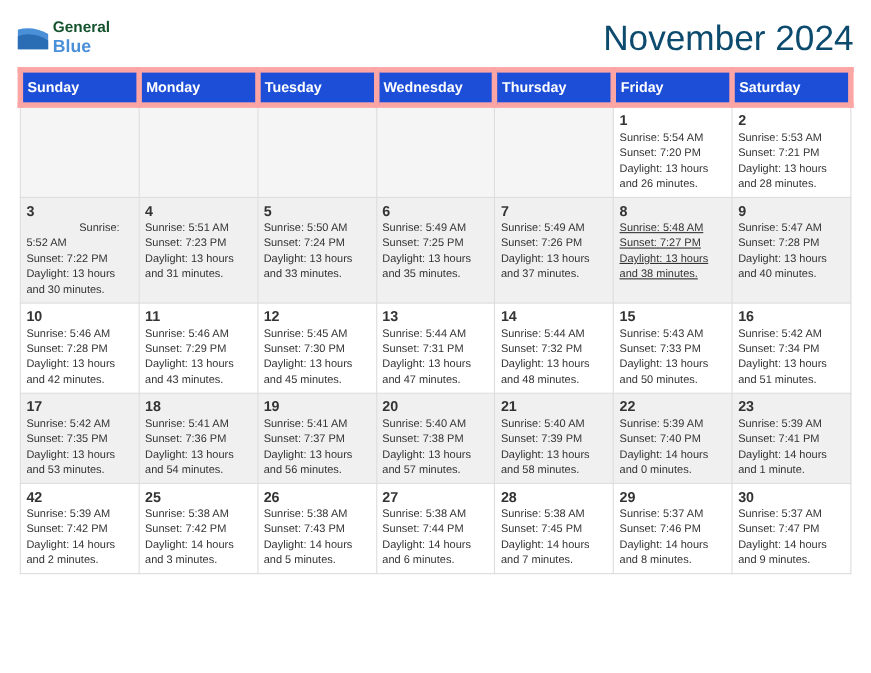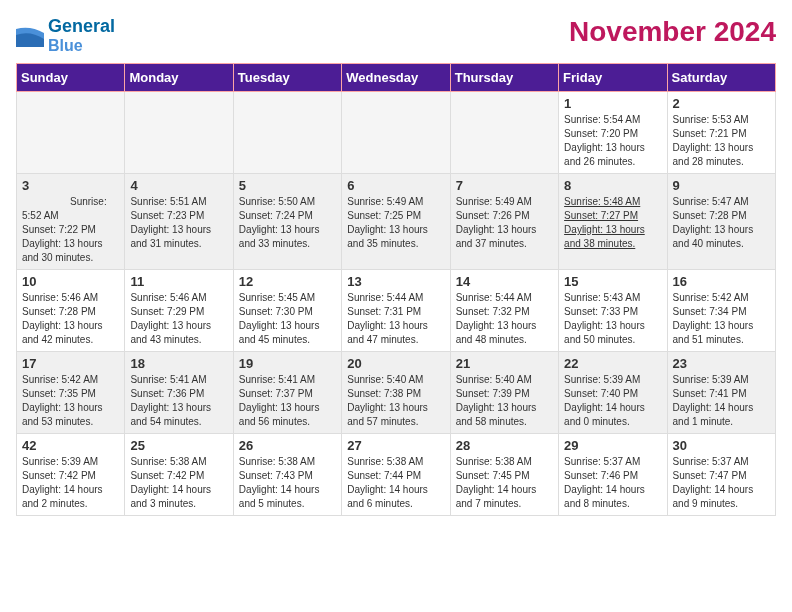--- a/index.html
+++ b/index.html
@@ -22,41 +22,41 @@
       gap: 4px;
     }
     .logo-icon {
       width: 28px;
       height: 22px;
     }
     .title-area {
       text-align: right;
     }
     .month-title {
-      font-size: 28px;
-      font-weight: bold;
-      color: #be185d;
+      font-size: 32px;
+      font-weight: normal;
+      color: #0c4a6e;
     }
     .location-title {
       font-size: 16px;
       color: #555;
     }
     .calendar-table {
       width: 100%;
       border-collapse: collapse;
       table-layout: fixed;
     }
     .calendar-table th {
-      background: #4c1d95;
+      background: #1d4ed8;
       color: #fff;
       font-size: 13px;
       font-weight: bold;
       padding: 6px 4px;
       text-align: left;
-      border: 1px solid #fca5a5;
+      border: 5px solid #fca5a5;
     }
     .calendar-table td {
       vertical-align: top;
       border: 1px solid #ddd;
       padding: 4px 5px;
       font-size: 10.5px;
       color: #333;
       height: 82px;
       background: #fff;
     }
@@ -81,21 +81,21 @@
 </head>
 <body>
 
 <div class="header-area">
   <div class="logo">
     <svg class="logo-icon" viewBox="0 0 28 22" xmlns="http://www.w3.org/2000/svg">
       <path d="M0 4 Q14 0 28 8 L28 22 L0 22 Z" fill="#4a90d9"></path>
       <path d="M0 10 Q14 5 28 14 L28 22 L0 22 Z" fill="#2a6db5"></path>
     </svg>
     <div>
-      <span style="font-size:18px;font-weight:bold;color:#0369a1;">General</span>
+      <span style="font-size:14px;font-weight:bold;color:#14532d;">General</span>
       <br>
       <span style="font-size:16px;font-weight:bold;color:#4a90d9;">Blue</span>
     </div>
   </div>
   <div class="title-area">
     <div class="month-title">November 2024</div>
   </div>
 </div>
 
 <table class="calendar-table">

